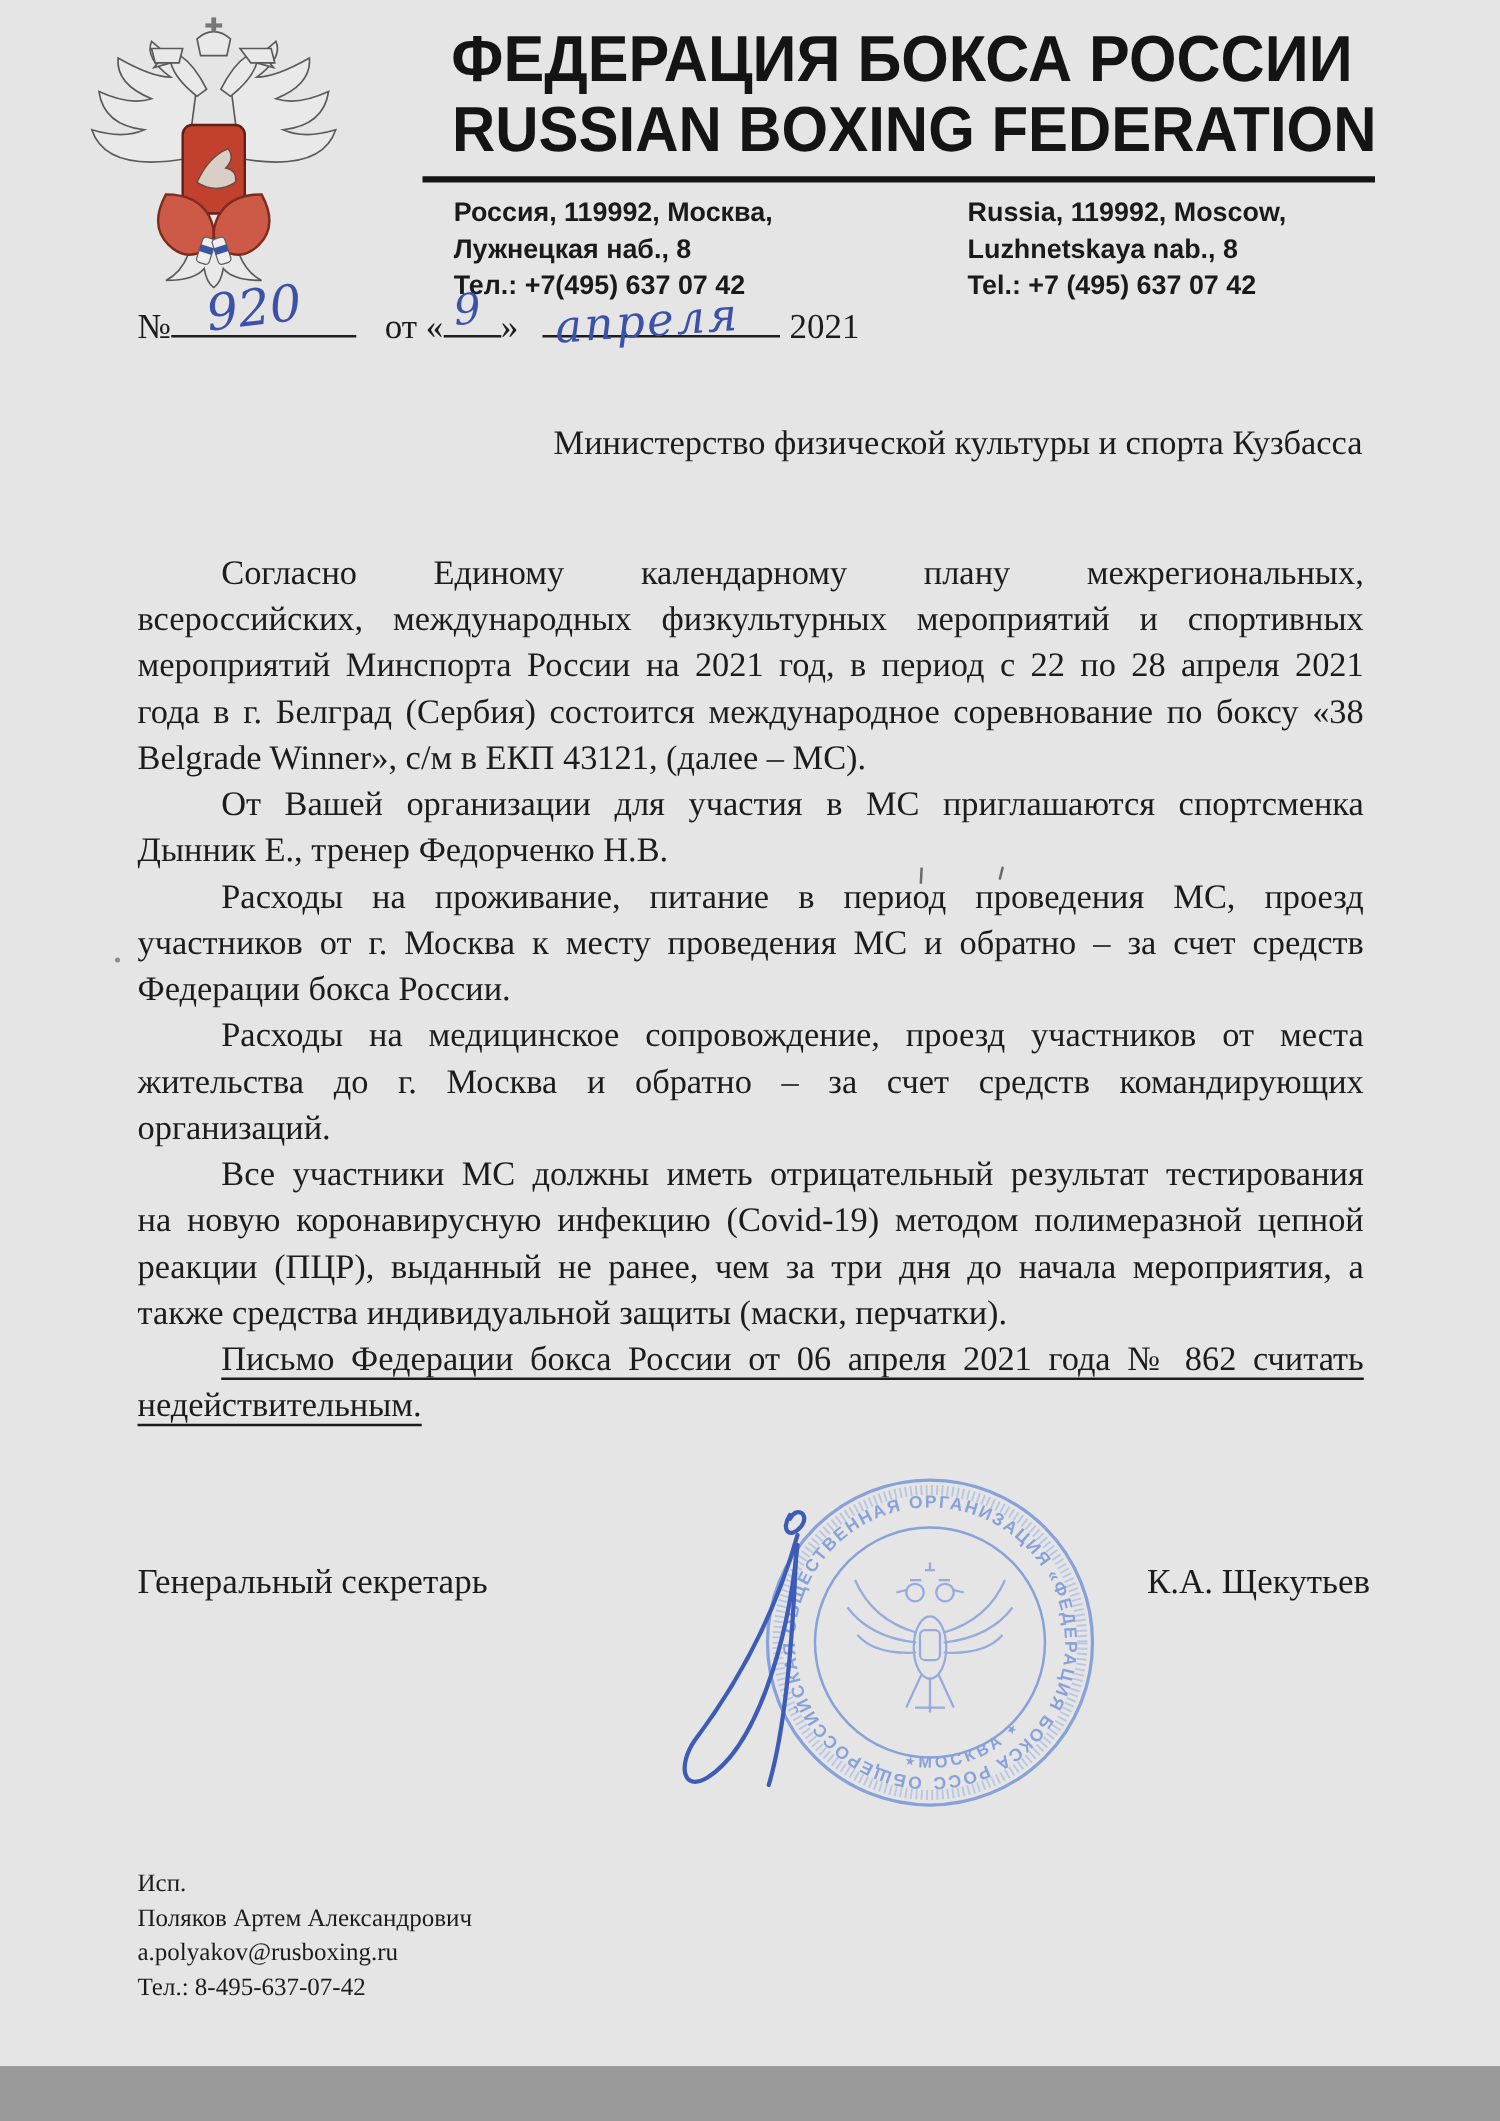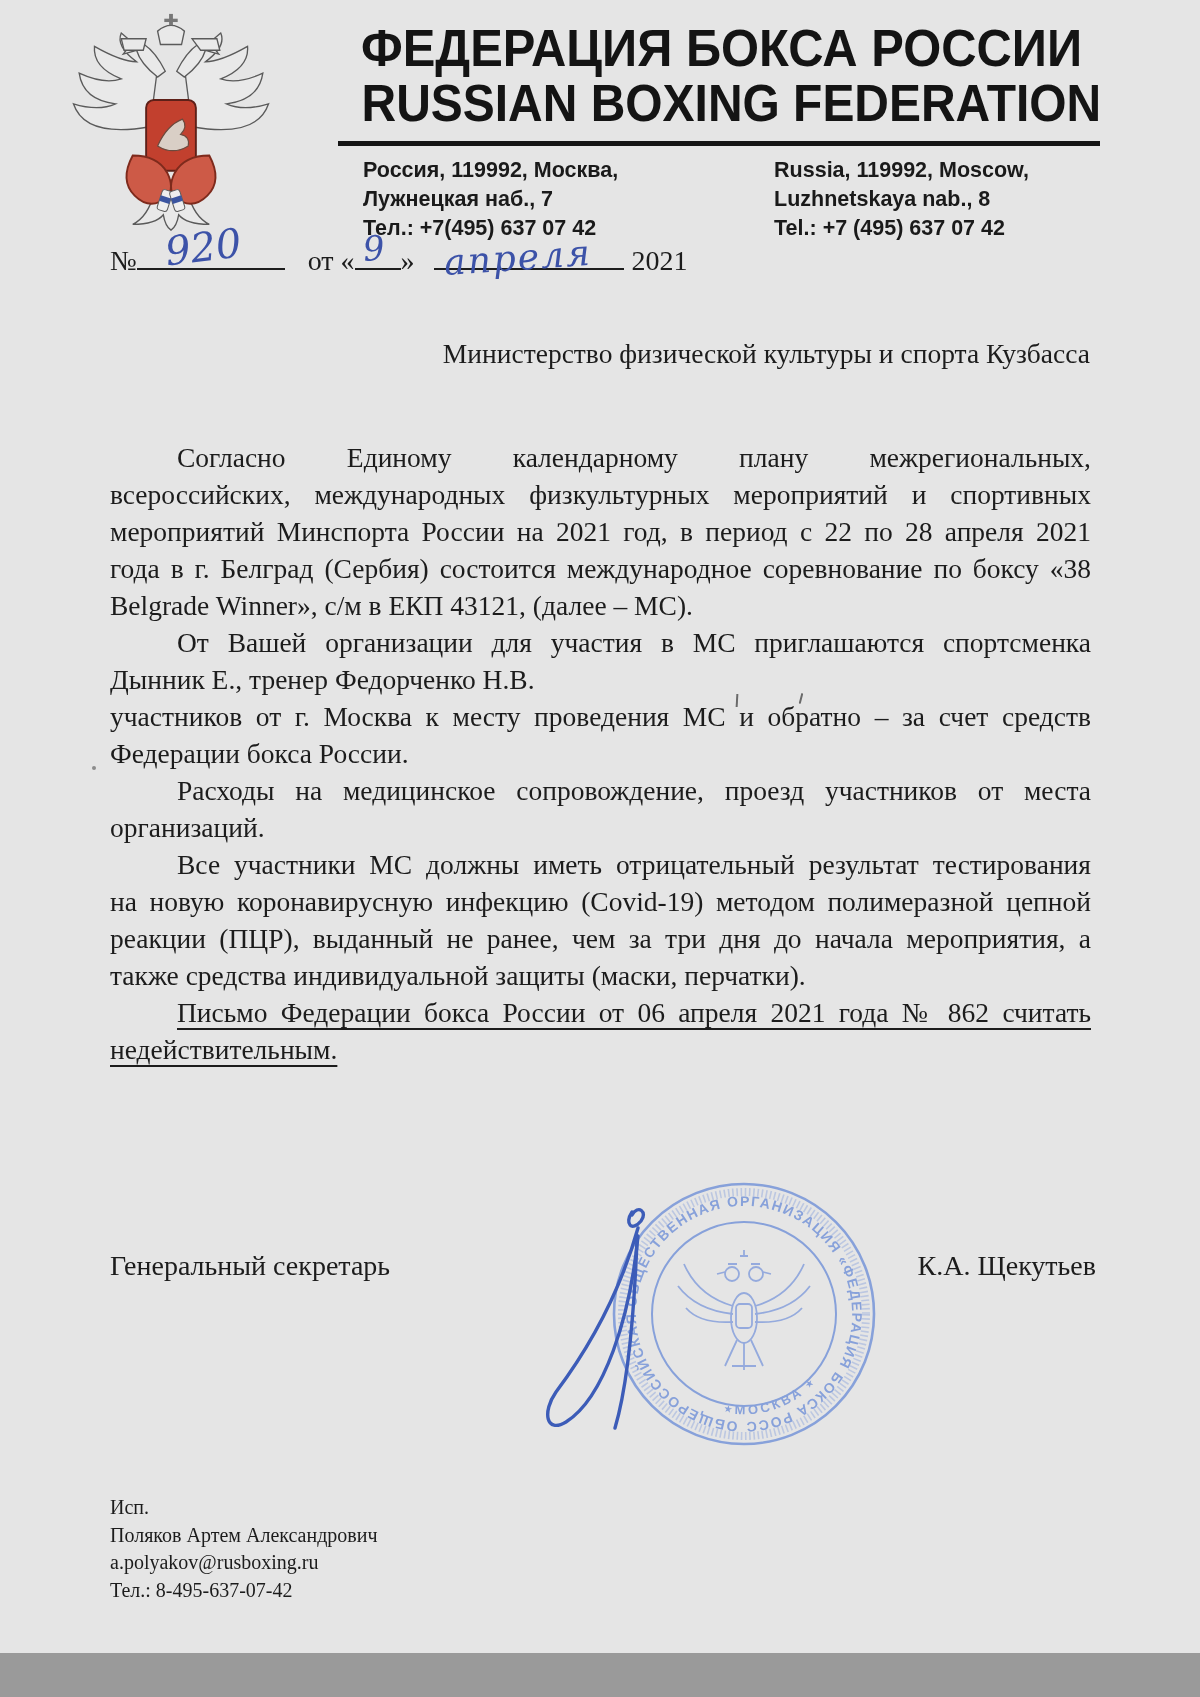--- a/index.html
+++ b/index.html
@@ -103,21 +103,21 @@
     </svg>
   </div>
 
   <div class="head-right">
     <div class="title title-ru"><span>ФЕДЕРАЦИЯ БОКСА РОССИИ</span></div>
     <div class="title title-en"><span>RUSSIAN BOXING FEDERATION</span></div>
     <div class="head-rule"></div>
     <div class="addr-row">
       <div class="addr addr-ru">
         <div>Россия, 119992, Москва,</div>
-        <div>Лужнецкая наб., 7</div>
+        <div>Лужнецкая наб., 8</div>
         <div>Тел.: +7(495) 637 07 42</div>
       </div>
       <div class="addr addr-en">
         <div>Russia, 119992, Moscow,</div>
         <div>Luzhnetskaya nab., 8</div>
         <div>Tel.: +7 (495) 637 07 42</div>
       </div>
     </div>
   </div>
 
@@ -130,23 +130,25 @@
   <div class="addressee">Министерство физической культуры и спорта Кузбасса</div>
 
   <main class="body">
       <div class="bline first">Согласно Единому календарному плану межрегиональных,</div>
       <div class="bline">всероссийских, международных физкультурных мероприятий и спортивных</div>
       <div class="bline">мероприятий Минспорта России на 2021 год, в период с 22 по 28 апреля 2021</div>
       <div class="bline">года в г. Белград (Сербия) состоится международное соревнование по боксу «38</div>
       <div class="bline last">Belgrade Winner», с/м в ЕКП 43121, (далее – МС).</div>
       <div class="bline first">От Вашей организации для участия в МС приглашаются спортсменка</div>
       <div class="bline last">Дынник Е., тренер Федорченко Н.В.</div>
+      <div class="bline first">Расходы на проживание, питание в период проведения МС, проезд</div>
       <div class="bline">участников от г. Москва к месту проведения МС и обратно – за счет средств</div>
       <div class="bline last">Федерации бокса России.</div>
       <div class="bline first">Расходы на медицинское сопровождение, проезд участников от места</div>
+      <div class="bline">жительства до г. Москва и обратно – за счет средств командирующих</div>
       <div class="bline last">организаций.</div>
       <div class="bline first">Все участники МС должны иметь отрицательный результат тестирования</div>
       <div class="bline">на новую коронавирусную инфекцию (Covid-19) методом полимеразной цепной</div>
       <div class="bline">реакции (ПЦР), выданный не ранее, чем за три дня до начала мероприятия, а</div>
       <div class="bline last">также средства индивидуальной защиты (маски, перчатки).</div>
       <div class="bline first u">Письмо Федерации бокса России от 06 апреля 2021 года № 862 считать</div>
       <div class="bline last u">недействительным.</div>
     </main>
 
   <div class="tick t1"></div>

